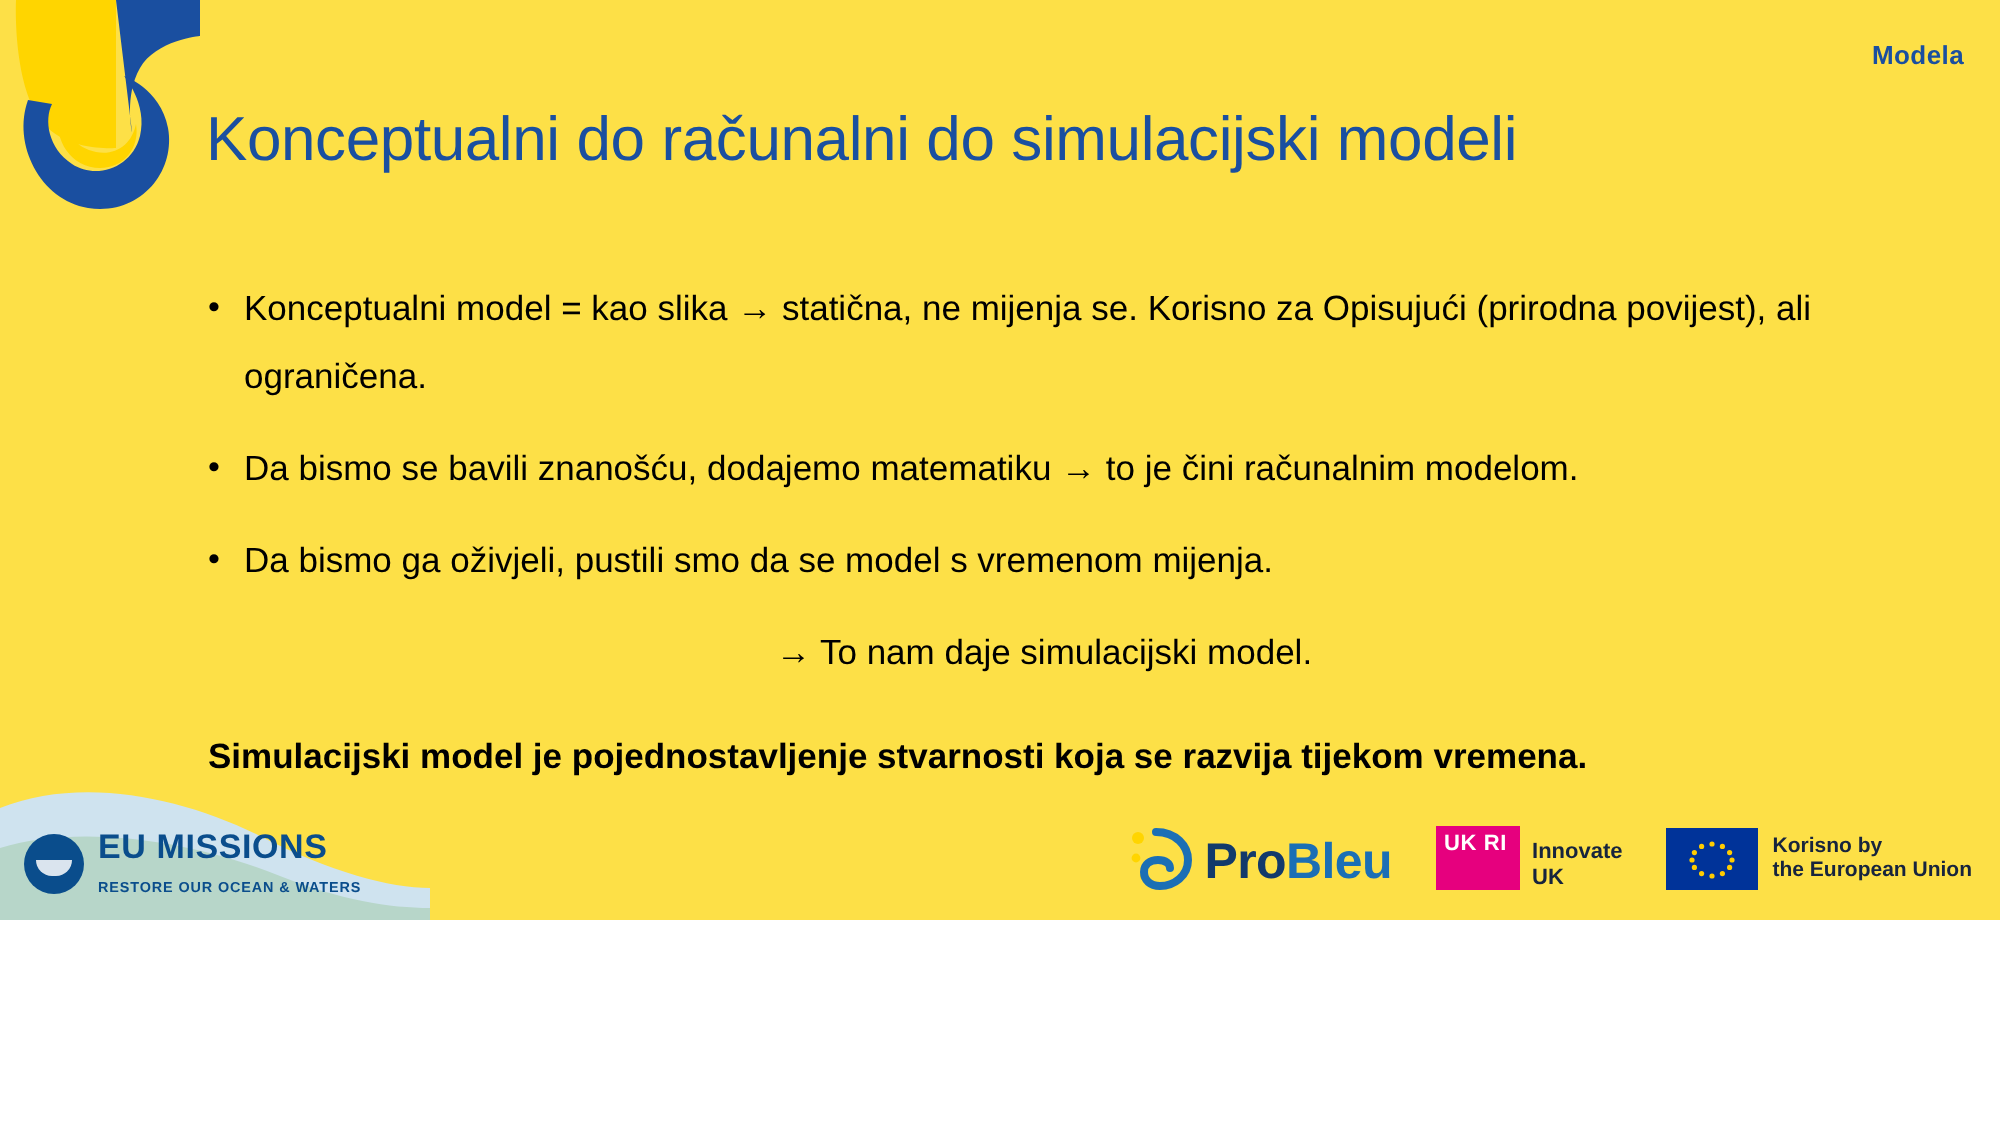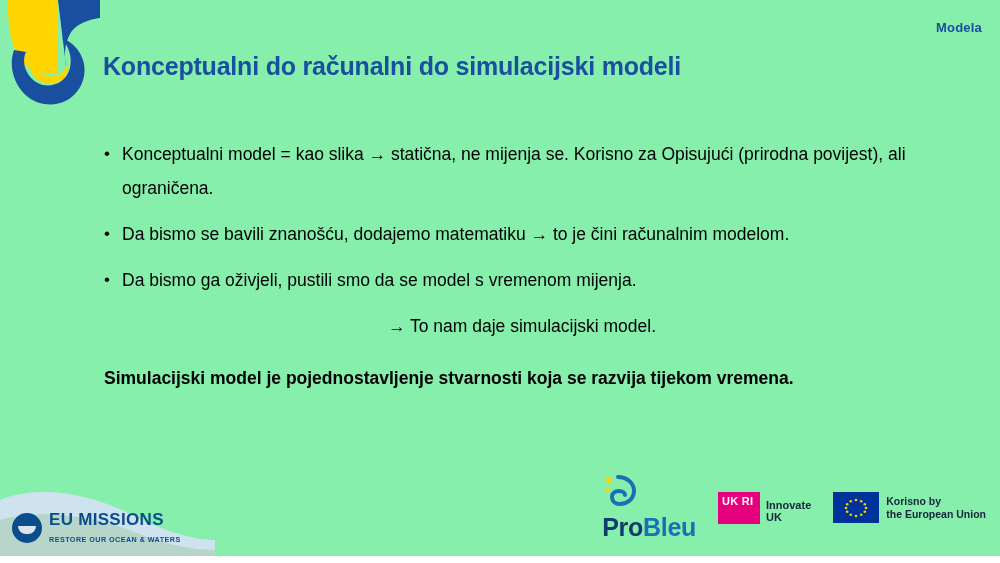--- a/index.html
+++ b/index.html
@@ -9,22 +9,22 @@
   body {
     width: 1000px;
     height: 563px;
     background: #ffffff;
     font-family: "Liberation Sans", sans-serif;
     overflow: hidden;
   }
   .slide {
     position: relative;
     width: 1000px;
-    height: 556px;
-    background: #86efac;
+    height: 460px;
+    background: #fde047;
     overflow: hidden;
   }
 
   
   .corner-mark {
     position: absolute;
     left: 0;
     top: 0;
     width: 106px;
     height: 112px;
@@ -41,22 +41,22 @@
     color: #1a4fa0;
     letter-spacing: 0.2px;
   }
 
   
   .slide-title {
     position: absolute;
     left: 103px;
     top: 52px;
     width: 860px;
-    font-size: 25px;
-    font-weight: bold;
+    font-size: 31px;
+    font-weight: normal;
     color: #1a4fa0;
     letter-spacing: -0.2px;
     line-height: 1.15;
   }
 
   
   .body-block {
     position: absolute;
     left: 100px;
     top: 137px;
@@ -157,23 +157,22 @@
   .footer-logos {
     position: absolute;
     right: 14px;
     bottom: 14px;
     display: flex;
     align-items: center;
     gap: 22px;
   }
   .logo-probleu {
     display: flex;
-    align-items: flex-start;
+    align-items: flex-end;
     gap: 6px;
-    flex-direction: column;
   }
   .logo-probleu .pb-mark {
     width: 34px; height: 34px;
     position: relative;
     flex: 0 0 34px;
   }
   .logo-probleu .pb-text {
     font-size: 25px;
     font-weight: bold;
     color: #1b6fb5;

